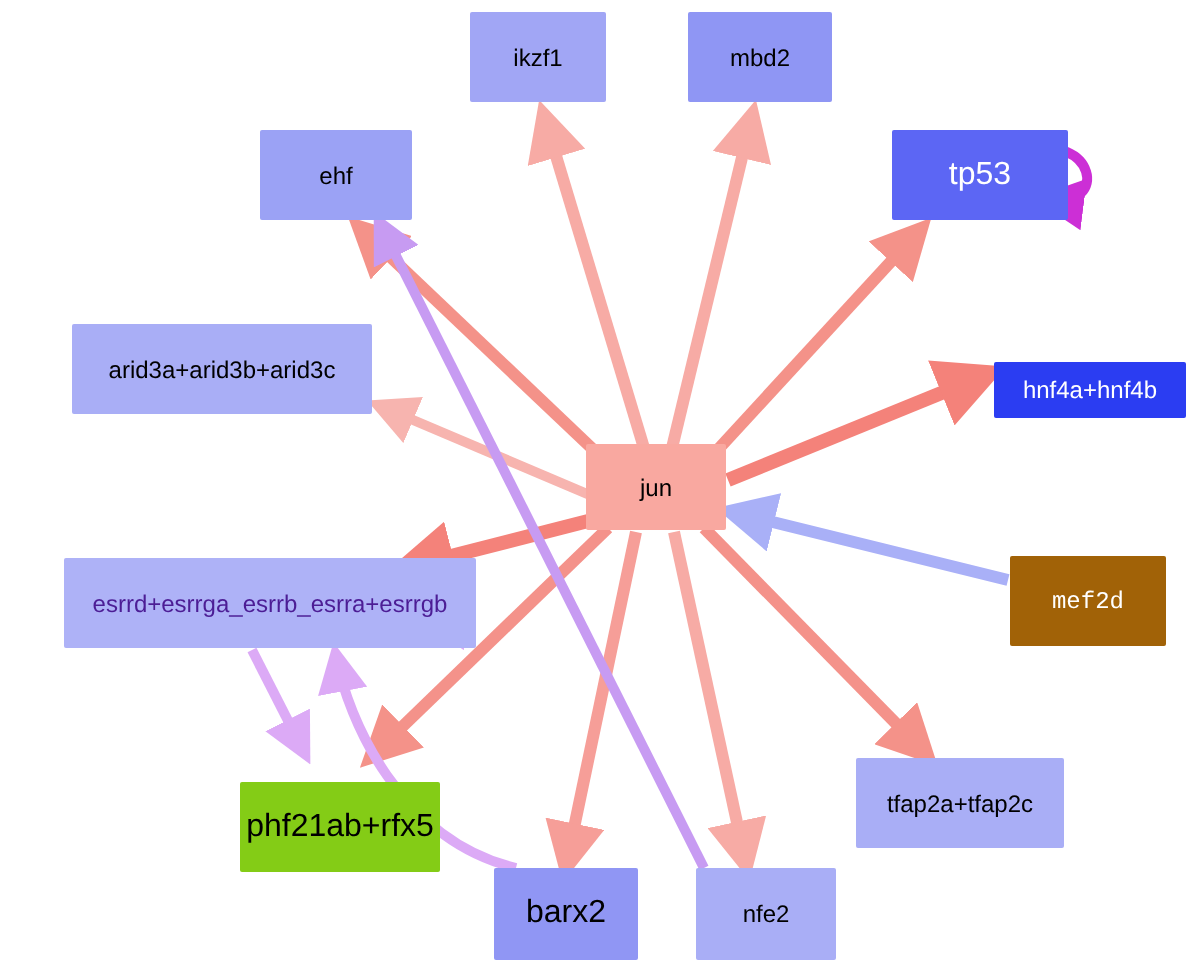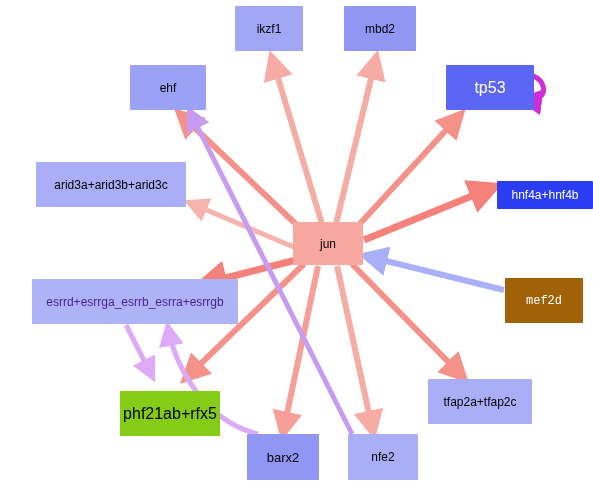--- a/index.html
+++ b/index.html
@@ -106,17 +106,17 @@
   <div class="node" style="left: 293px; top: 222px; width: 70px; height: 43px; background: rgb(249, 168, 160); color: rgb(0, 0, 0); font-size: 12px;">jun</div>
   <div class="node" style="left: 235px; top: 6px; width: 68px; height: 45px; background: rgb(161, 166, 245); color: rgb(0, 0, 0); font-size: 12px;">ikzf1</div>
   <div class="node" style="left: 344px; top: 6px; width: 72px; height: 45px; background: rgb(143, 150, 244); color: rgb(0, 0, 0); font-size: 12px;">mbd2</div>
   <div class="node" style="left: 130px; top: 65px; width: 76px; height: 45px; background: rgb(155, 162, 245); color: rgb(0, 0, 0); font-size: 12px;">ehf</div>
   <div class="node" style="left: 446px; top: 65px; width: 88px; height: 45px; background: rgb(92, 102, 244); color: #ffffff; font-size: 16px;">tp53</div>
   <div class="node" style="left: 36px; top: 162px; width: 150px; height: 45px; background: rgb(169, 174, 246); color: rgb(0, 0, 0); font-size: 12px;">arid3a+arid3b+arid3c</div>
   <div class="node" style="left: 497px; top: 160px; width: 96px; height: 28px; background: rgb(43, 61, 242); color: rgb(255, 255, 255); font-size: 12px; margin-top: 21px;">hnf4a+hnf4b</div>
   <div class="node" style="left: 8px; top: 279px; width: 206px; height: 45px; background: rgb(174, 178, 247); color: #4c1d95; font-size: 12px; margin-left: 24px;">esrrd+esrrga_esrrb_esrra+esrrgb</div>
   <div class="node" style="left: 505px; top: 278px; width: 78px; height: 45px; background: #a16207; color: rgb(255, 255, 255); font-size: 12px; font-family: Liberation Mono, monospace;">mef2d</div>
   <div class="node" style="left: 120px; top: 391px; width: 100px; height: 45px; background: #84cc16; color: rgb(0, 0, 0); font-size: 16px;">phf21ab+rfx5</div>
-  <div class="node" style="left: 247px; top: 434px; width: 72px; height: 46px; background: rgb(144, 150, 244); color: rgb(0, 0, 0); font-size: 13px;">barx2</div>
+  <div class="node" style="left: 247px; top: 434px; width: 72px; height: 46px; background: rgb(144, 150, 244); color: rgb(0, 0, 0); font-size: 16px;">barx2</div>
   <div class="node" style="left: 348px; top: 434px; width: 70px; height: 46px; background: rgb(169, 174, 246); color: rgb(0, 0, 0); font-size: 12px;">nfe2</div>
   <div class="node" style="left: 428px; top: 379px; width: 104px; height: 45px; background: rgb(169, 174, 246); color: rgb(0, 0, 0); font-size: 12px;">tfap2a+tfap2c</div>
 
 </div>
 
 </body></html>

